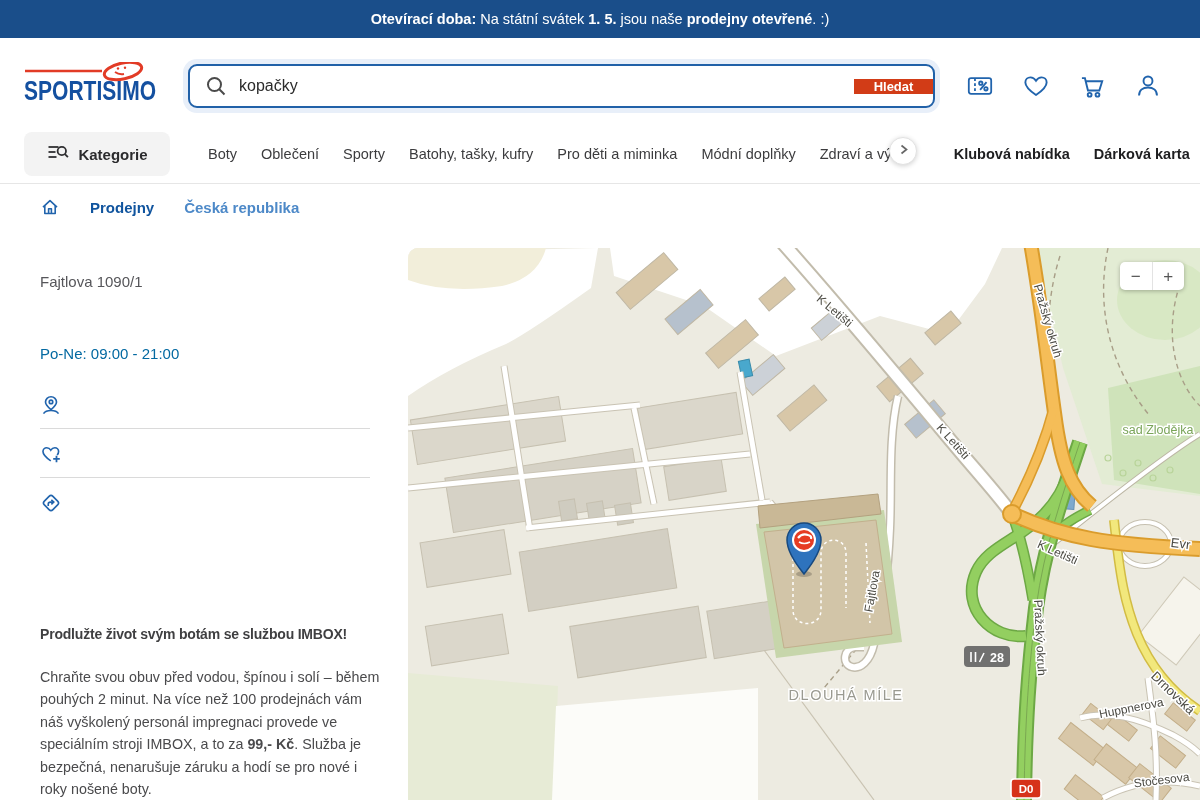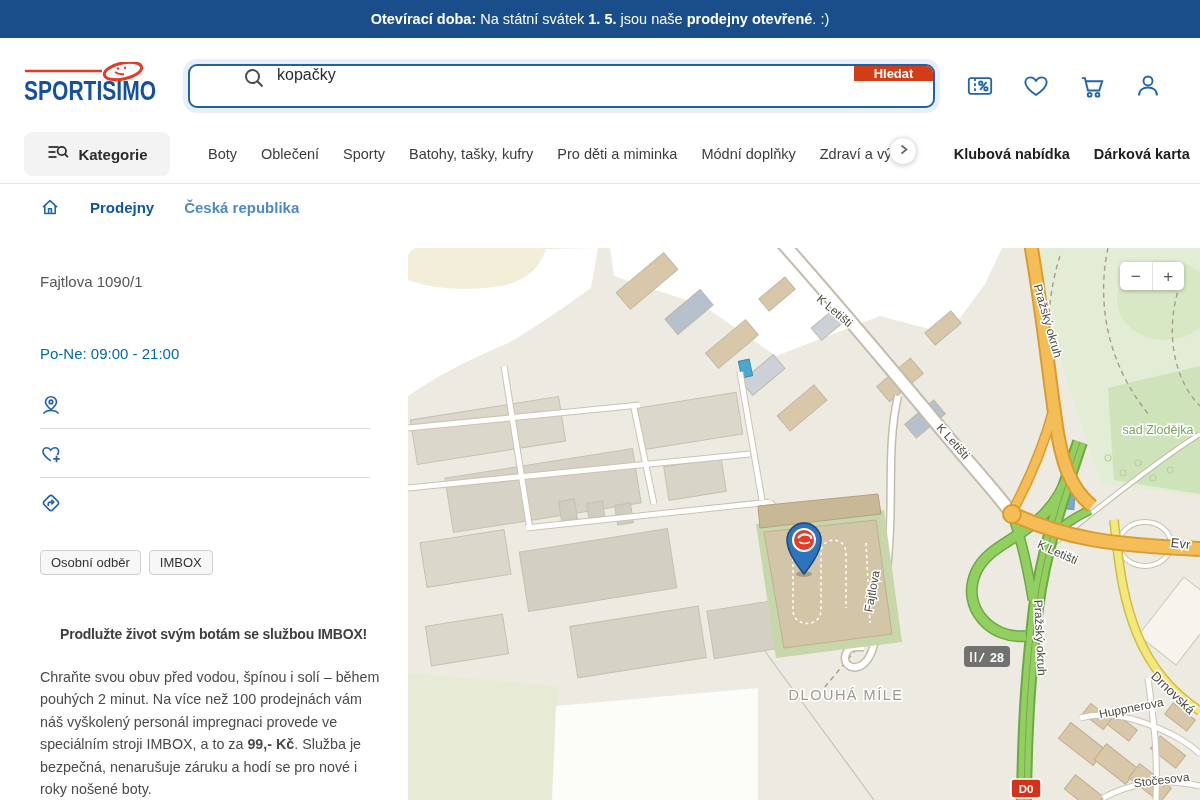--- a/index.html
+++ b/index.html
@@ -9,22 +9,22 @@
 
   
   .top-banner { position:absolute; top:0; left:0; right:0; height:38px; background:#1a4e8a;
     color:#fff; font-size:14.5px; display:flex; align-items:center; justify-content:center;
     white-space:pre; }
   .top-banner b { font-weight:bold; }
 
   
   .logo { position:absolute; left:24px; top:62px; width:134px; height:44px; }
   .search { position:absolute; left:188px; top:64px; width:747px; height:44px; display:flex;
-    align-items:flex-start; border:2px solid #2161a8; border-radius:9px; background:#fff;
-    box-shadow:0 0 0 5px #e8eff9; overflow:hidden;padding-left:38px; }
+    align-items:center; border:2px solid #2161a8; border-radius:9px; background:#fff;
+    box-shadow:0 0 0 5px #e8eff9; overflow:hidden; }
   .search .mag { display:flex; align-items:center; padding-left:14px; }
   .search input { flex:1; border:none; outline:none; font-size:16px; color:#2b2b2b;
     padding-left:11px; font-family:inherit; background:transparent; }
   .search .go { width:79px; background:#d23c17; color:#fff; border:none; font-weight:bold;
     font-size:13px; font-family:inherit; cursor:pointer; }
   .hicon { position:absolute; top:72px; width:28px; height:28px; color:#2164ad; cursor:pointer; }
   .hicon svg { width:28px; height:28px; display:block; }
 
   
   .nav { position:absolute; top:124px; left:0; right:0; height:60px; background:#fff;
@@ -53,21 +53,21 @@
   
   .addr { position:absolute; left:40px; top:273px; font-size:15px; color:#56565a; }
   .hours { position:absolute; left:40px; top:345px; font-size:15px; color:#0369a1; }
   .srow { position:absolute; left:40px; width:22px; height:22px; color:#2164ad; cursor:pointer; }
   .srow svg { width:22px; height:22px; display:block; }
   .divider { position:absolute; left:40px; width:330px; border-top:1px solid #dadada; }
   .chips { position:absolute; left:40px; top:550px; display:flex; gap:8px; }
   .chip { padding:4px 10px; background:#f7f7f7; border:1px solid #cfcfcf; border-radius:4px;
     font-size:13px; color:#333; white-space:nowrap; }
   .imbox-h { position:absolute; left:40px; top:626px; font-size:14px; font-weight:bold;
-    color:#3f3f41; letter-spacing:-0.2px; white-space:nowrap;margin-left:20px; }
+    color:#3f3f41; letter-spacing:-0.2px; white-space:nowrap; }
   .imbox-p { position:absolute; left:40px; top:666px; width:340px; font-size:14.3px;
     line-height:22.4px; color:#4a4a4c; }
 
   
   .map { position:absolute; left:408px; top:248px; width:792px; height:552px;
     border-top-left-radius:10px; overflow:hidden; background:#edebe1; }
   .map svg.canvas { display:block; }
   .map-zoom { position:absolute; top:14px; right:16px; width:64px; height:28px; background:#fff;
     border-radius:5px; box-shadow:0 1px 4px rgba(0,0,0,.28); display:flex; z-index:5; }
   .map-zoom button { flex:1; border:none; background:none; font-size:17px; color:#555;
@@ -197,24 +197,20 @@
   </div>
   <div class="divider" style="top:477px;"></div>
   <div class="srow" style="top:492px;">
     <svg viewBox="0 0 20 20" fill="none" stroke="#2164ad" stroke-width="1.5">
       <rect x="4.5" y="4.5" width="11" height="11" rx="2.5" transform="rotate(45 10 10)"></rect>
       <path d="M7.5,12.8 V11 C7.5,9.8 8.3,9.2 9.5,9.2 H12"></path>
       <path d="M10.3,7.2 L12.5,9.2 L10.3,11.2"></path>
     </svg>
   </div>
 
-  <div class="chips">
-    <span class="chip">Osobní odběr</span>
-    <span class="chip">IMBOX</span>
-  </div>
 
   <div class="imbox-h">Prodlužte život svým botám se službou IMBOX!</div>
   <div class="imbox-p"><span>Chraňte svou obuv před vodou, špínou i solí – během pouhých 2 minut. Na více než 100 prodejnách vám náš vyškolený personál impregnaci provede ve speciálním stroji IMBOX, a to za </span><b>99,- Kč</b><span>. Služba je bezpečná, nenarušuje záruku a hodí se pro nové i roky nošené boty.</span></div>
 
   <div class="map">
     <svg class="canvas" width="792" height="552" viewBox="0 0 792 552">
 
       <rect x="0" y="0" width="792" height="552" fill="#edebe1"></rect>
       <polygon points="0,425 150,438 146,552 0,552" fill="#e7ebd6"></polygon>
 

